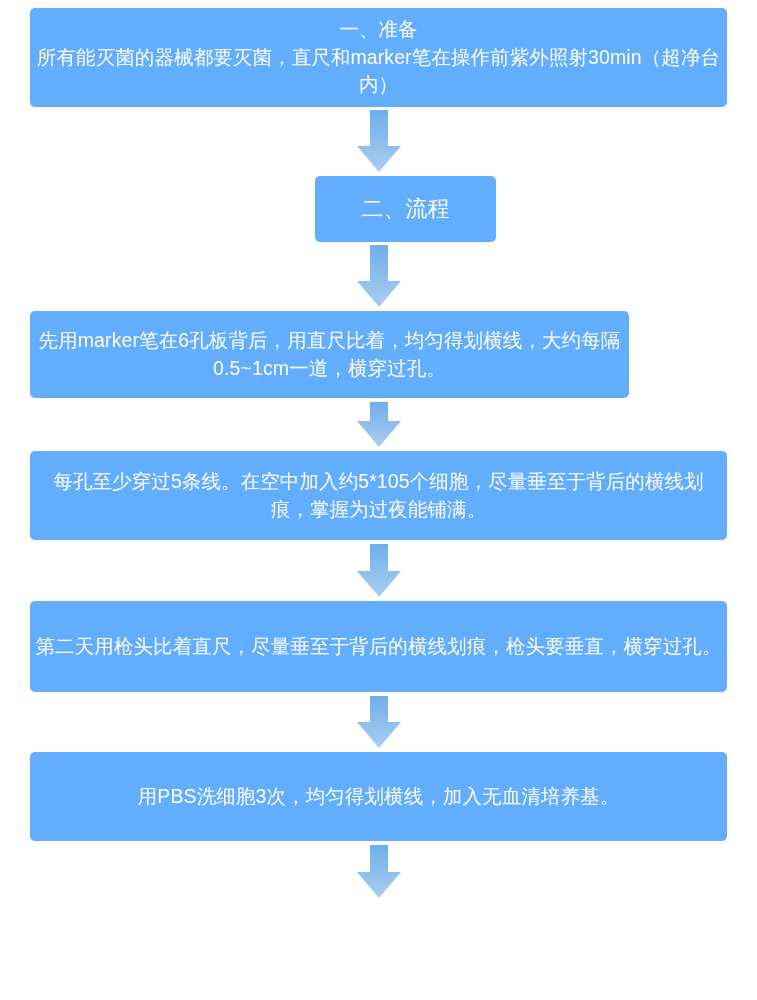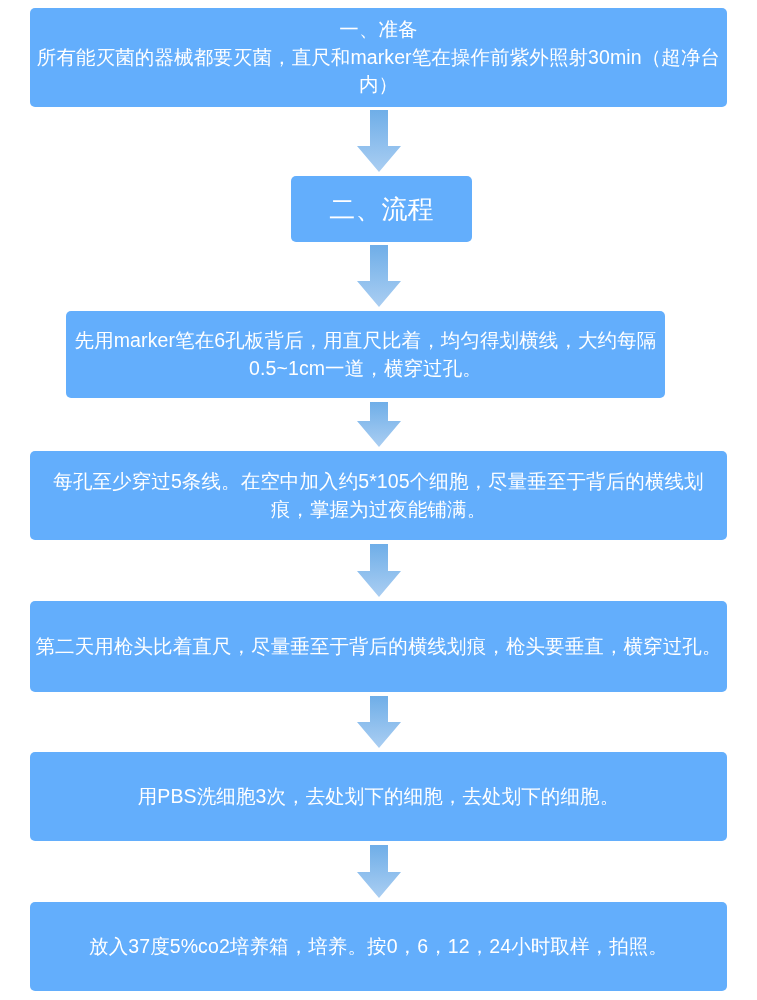--- a/index.html
+++ b/index.html
@@ -36,21 +36,22 @@
     font-size: 19.5px;
     font-weight: 400;
     -webkit-font-smoothing: antialiased;
   }
   .node .node-text {
     display: block;
     width: 100%;
     white-space: pre-line;
   }
   .node.small {
-    font-size: 26px;
+    font-size: 22px;
+    margin-left: 24px;
   }
   .arrow {
     position: absolute;
     display: block;
   }
   .arrow svg { display: block; }
 </style>
 </head>
 <body>
 
@@ -82,21 +83,21 @@
       <defs>
         <linearGradient id="ag2" x1="0" y1="0" x2="0" y2="1">
           <stop offset="0%" stop-color="#6FAEE8"></stop>
           <stop offset="100%" stop-color="#AACEF2"></stop>
         </linearGradient>
       </defs>
       <path d="M13 0 H31 V36 H44 L22 62 L0 36 H13 Z" fill="url(#ag2)"></path>
     </svg>
   </span>
 
-  <div class="node" style="left:30px; top:311px; width:599px; height:87px;margin-left:36px;">
+  <div class="node" style="left:30px; top:311px; width:599px; height:87px;">
     <span class="node-text">先用marker笔在6孔板背后，用直尺比着，均匀得划横线，大约每隔0.5~1cm一道，横穿过孔。</span>
   </div>
 
   <span class="arrow" style="left:357px; top:402px;">
     <svg width="44" height="45" viewBox="0 0 44 45" xmlns="http://www.w3.org/2000/svg">
       <defs>
         <linearGradient id="ag3" x1="0" y1="0" x2="0" y2="1">
           <stop offset="0%" stop-color="#6FAEE8"></stop>
           <stop offset="100%" stop-color="#AACEF2"></stop>
         </linearGradient>
@@ -131,32 +132,29 @@
         <linearGradient id="ag5" x1="0" y1="0" x2="0" y2="1">
           <stop offset="0%" stop-color="#6FAEE8"></stop>
           <stop offset="100%" stop-color="#AACEF2"></stop>
         </linearGradient>
       </defs>
       <path d="M13 0 H31 V26 H44 L22 52 L0 26 H13 Z" fill="url(#ag5)"></path>
     </svg>
   </span>
 
   <div class="node" style="left:30px; top:752px; width:697px; height:89px;">
-    <span class="node-text">用PBS洗细胞3次，去处划下的细胞，去处划下的细胞。</span>
+    <span class="node-text">用PBS洗细胞3次，均匀得划横线，加入无血清培养基。</span>
   </div>
 
   <span class="arrow" style="left:357px; top:845px;">
     <svg width="44" height="53" viewBox="0 0 44 53" xmlns="http://www.w3.org/2000/svg">
       <defs>
         <linearGradient id="ag6" x1="0" y1="0" x2="0" y2="1">
           <stop offset="0%" stop-color="#6FAEE8"></stop>
           <stop offset="100%" stop-color="#AACEF2"></stop>
         </linearGradient>
       </defs>
       <path d="M13 0 H31 V27 H44 L22 53 L0 27 H13 Z" fill="url(#ag6)"></path>
     </svg>
   </span>
 
-  <div class="node" style="left:30px; top:902px; width:697px; height:89px;">
-    <span class="node-text">放入37度5%co2培养箱，培养。按0，6，12，24小时取样，拍照。</span>
-  </div>
 
 </div>
 
 </body></html>

